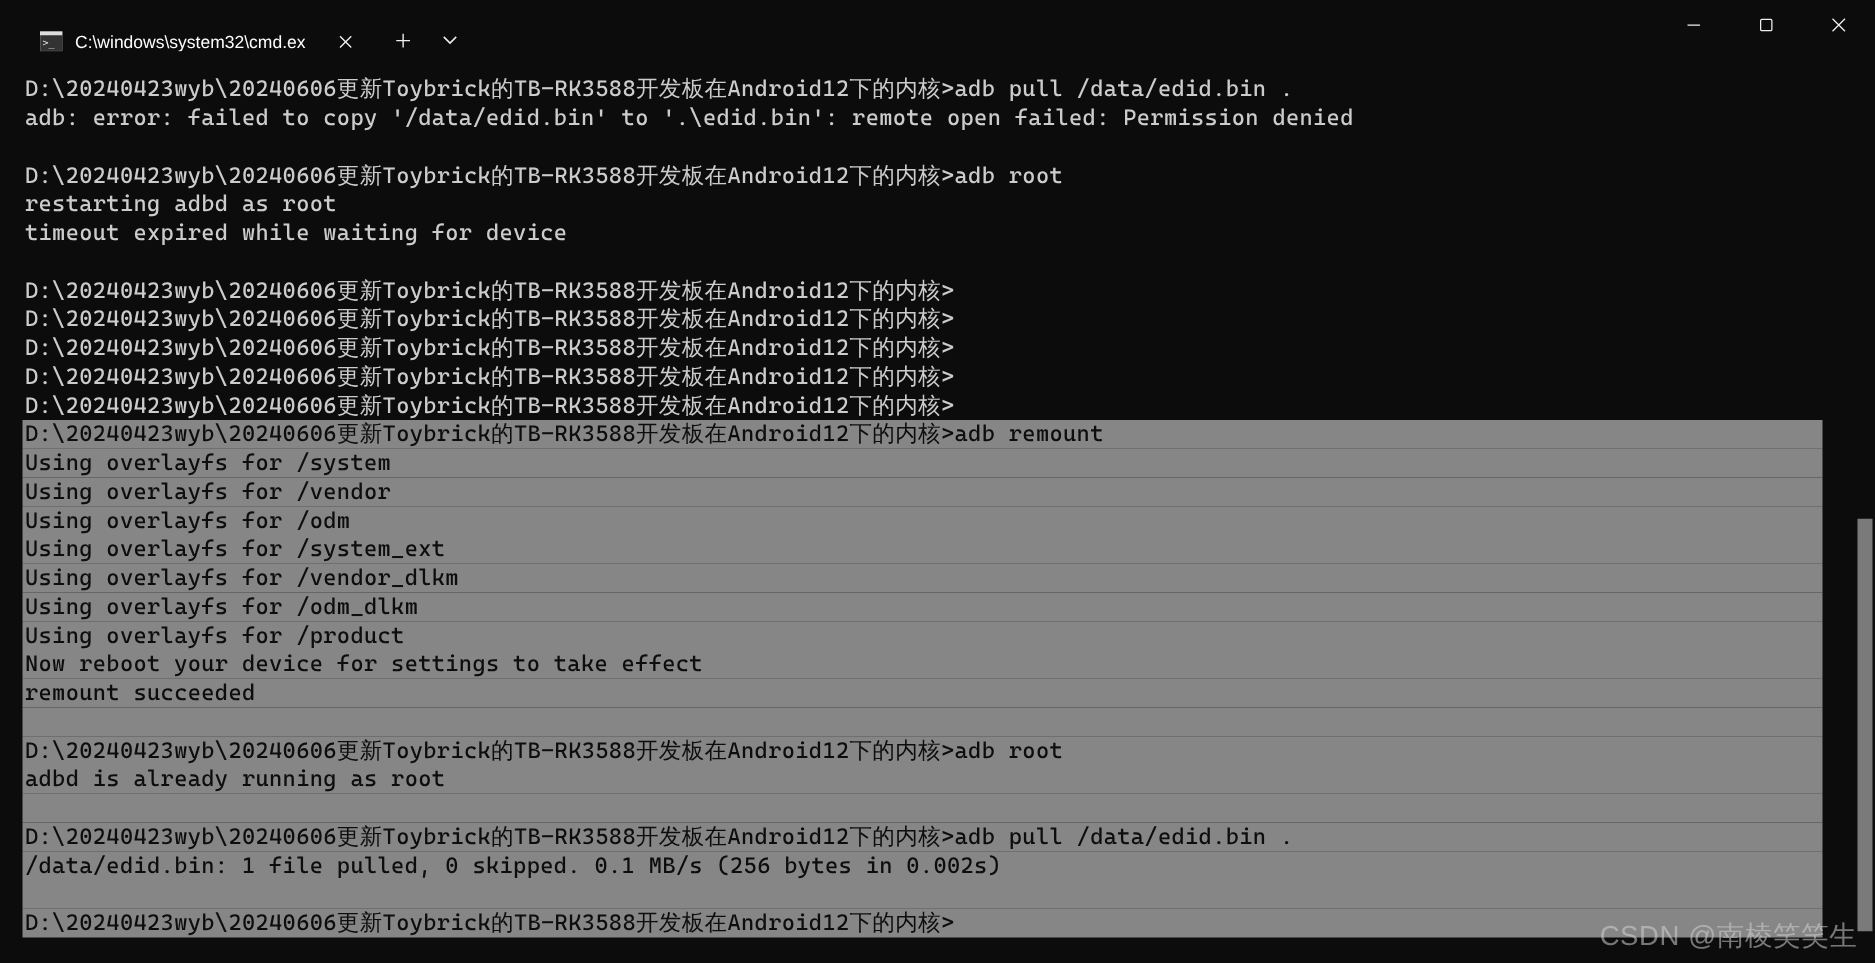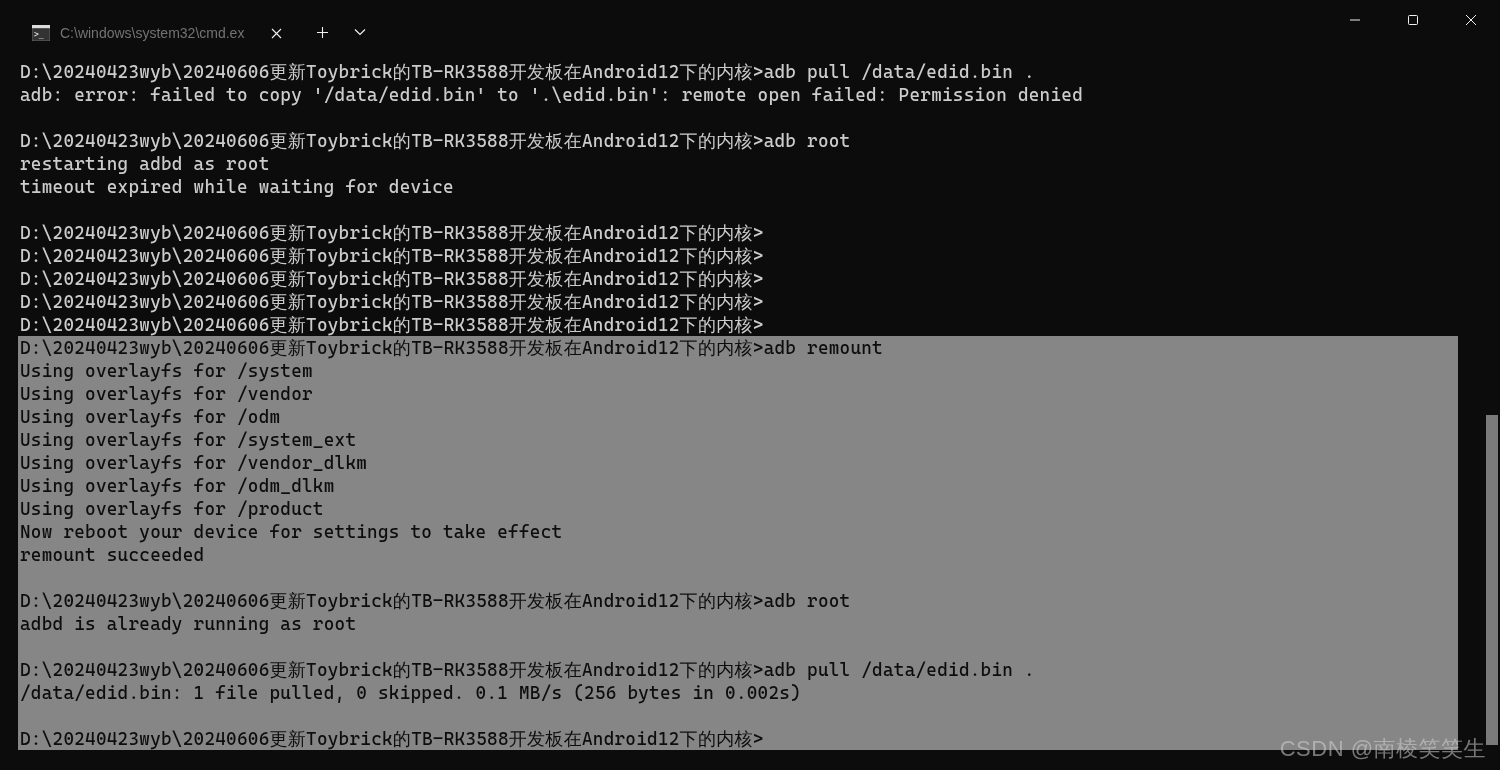--- a/index.html
+++ b/index.html
@@ -33,21 +33,21 @@
     .tab-icon {
       width: 18px;
       height: 16px;
       margin-right: 10px;
       display: flex;
       align-items: center;
       justify-content: center;
     }
     .tab-icon svg { width: 18px; height: 16px; }
     .tab-title {
-      color: #737373;
+      color: #ffffff;
       font-size: 14px;
       font-family: 'Segoe UI', sans-serif;
       white-space: nowrap;
       overflow: hidden;
       text-overflow: clip;
       flex: 1;
     }
     .tab-close {
       width: 28px;
       height: 28px;

